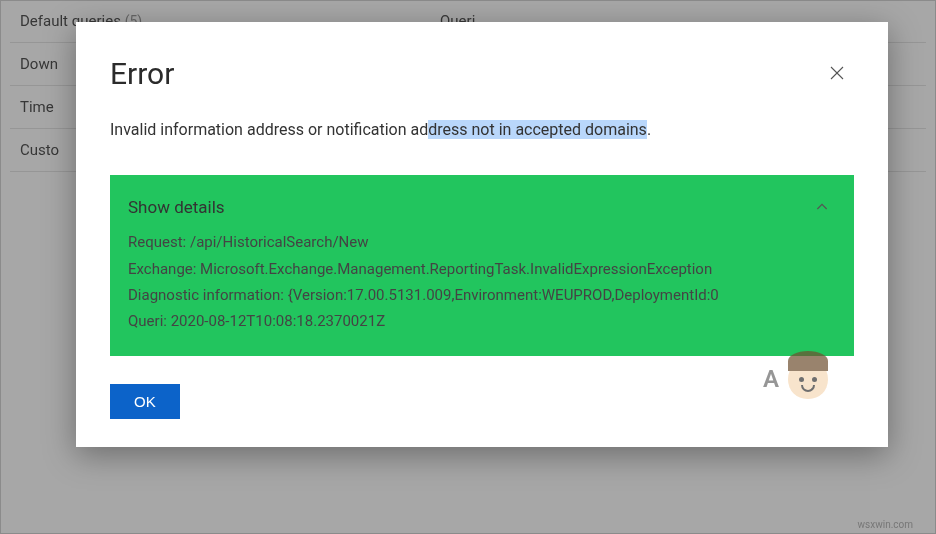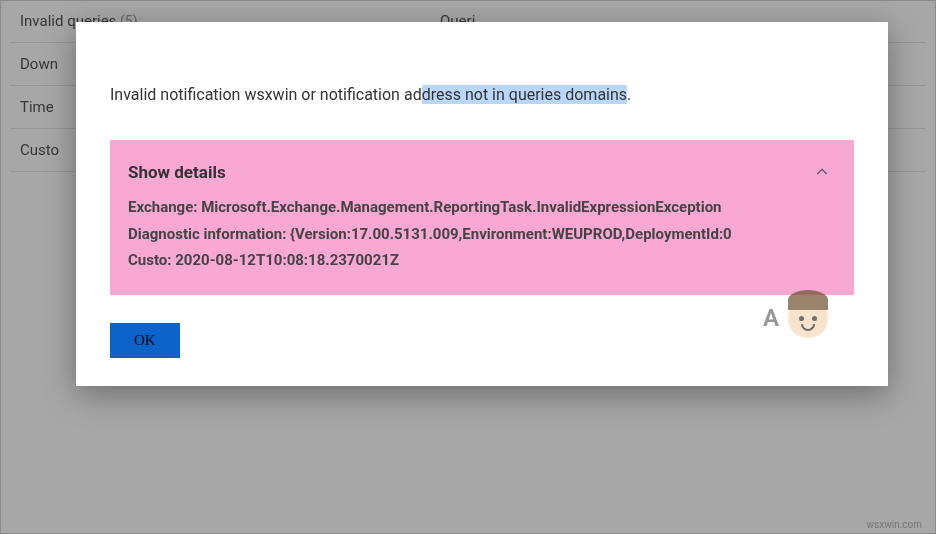--- a/index.html
+++ b/index.html
@@ -70,24 +70,23 @@
       font-size: 16px;
       color: #333;
       line-height: 1.4;
     }
     .hl {
       background: #b9d7fb;
     }
 
     .details-panel {
       margin-top: 34px;
-      background: #f9a8d4;
+      background: #22c55e;
       padding: 14px 18px 22px 18px;
       position: relative;
-      font-weight: bold;
     }
     .details-head {
       display:flex;
       justify-content: space-between;
       align-items: center;
       cursor: pointer;
       padding: 4px 0 8px 0;
     }
     .details-title {
       font-size: 17px;
@@ -103,26 +102,26 @@
       font-size: 15px;
       color: #444;
       line-height: 1.75;
       white-space: nowrap;
       overflow: hidden;
     }
     .kv .k { }
     .modal-actions { margin-top: 28px; }
     .ok-btn {
       background: #0c63c9;
-      color: #000000;
+      color: #ffffff;
       border: none;
       font-size: 15px;
       padding: 9px 24px;
       cursor: pointer;
-      font-family: Liberation Serif, serif;
+      font-family: Liberation Sans, sans-serif;
     }
 
     .watermark {
       position: absolute;
       right: 60px;
       bottom: 48px;
       display:flex;
       align-items:center;
       gap: 6px;
       color: #6b6b6b;
@@ -151,73 +150,85 @@
       top:18px;
     }
     .watermark .face .eye.l{ left:11px; }
     .watermark .face .eye.r{ right:11px; }
     .watermark .face .smile{
       position:absolute; left:50%; top:26px; transform:translateX(-50%);
       width:14px; height:7px; border:2px solid #333; border-top:none;
       border-radius:0 0 14px 14px;
     }
     .wm-credit{
-      position:absolute; right:14px; bottom:4px;
+      position:absolute; right:23px; bottom:4px;
       font-size:10px; color:#777;
     }
   </style>
 </head>
 <body>
 
 <div class="bg-table">
   <div class="bg-row">
     <div class="c1">
-      <span>Invalid queries</span>
+      <span>Default queries</span>
       <span class="muted">(5)</span>
     </div>
     <div>Queri</div>
   </div>
   <div class="bg-row">
     <div class="c1"><span>Down</span></div>
   </div>
   <div class="bg-row">
     <div class="c1"><span>Time</span></div>
   </div>
   <div class="bg-row">
     <div class="c1"><span>Custo</span></div>
   </div>
   <div class="bg-outer"></div>
 </div>
 
 <div class="scrim"></div>
 
 <div class="modal">
+  <div class="modal-header">
+    <div class="modal-title">Error</div>
+    <button class="close-btn">
+      <svg viewBox="0 0 24 24">
+          <line x1="4" y1="4" x2="20" y2="20"></line>
+          <line x1="20" y1="4" x2="4" y2="20"></line>
+        </svg>
+    </button>
+  </div>
 
   <div class="modal-message">
-    <span>Invalid notification wsxwin or notification ad</span><span class="hl">dress not in queries domains</span><span>.</span>
+    <span>Invalid information address or notification ad</span><span class="hl">dress not in accepted domains</span><span>.</span>
   </div>
 
   <div class="details-panel">
     <div class="details-head">
       <div class="details-title">Show details</div>
       <div class="details-caret">
         <svg viewBox="0 0 24 24">
             <polyline points="5 15 12 8 19 15"></polyline>
           </svg>
       </div>
     </div>
     <div class="details-body">
       <div class="kv">
+        <span class="k">Request: </span><span>/api/HistoricalSearch/New</span>
+      </div>
+      <div class="kv">
         <span class="k">Exchange: </span><span>Microsoft.Exchange.Management.ReportingTask.InvalidExpressionException</span>
       </div>
       <div class="kv">
         <span class="k">Diagnostic information: </span><span>{Version:17.00.5131.009,Environment:WEUPROD,DeploymentId:0</span>
       </div>
       <div class="kv">
-        <span class="k">Custo: </span><span>2020-08-12T10:08:18.2370021Z</span>
+        <span class="k">Queri: </span><span>2020-08-12T10:08:18.2370021Z</span>
       </div>
     </div>
   </div>
 
   <div class="modal-actions">
     <button class="ok-btn">OK</button>
   </div>
 
   <div class="watermark">
     <span>A</span>

